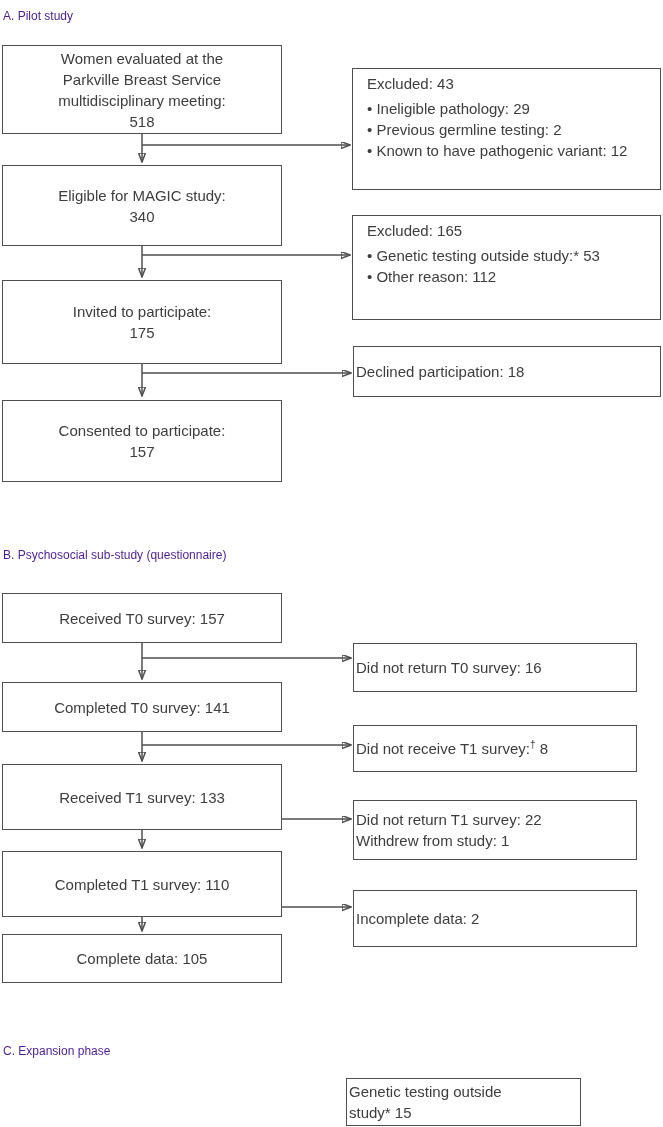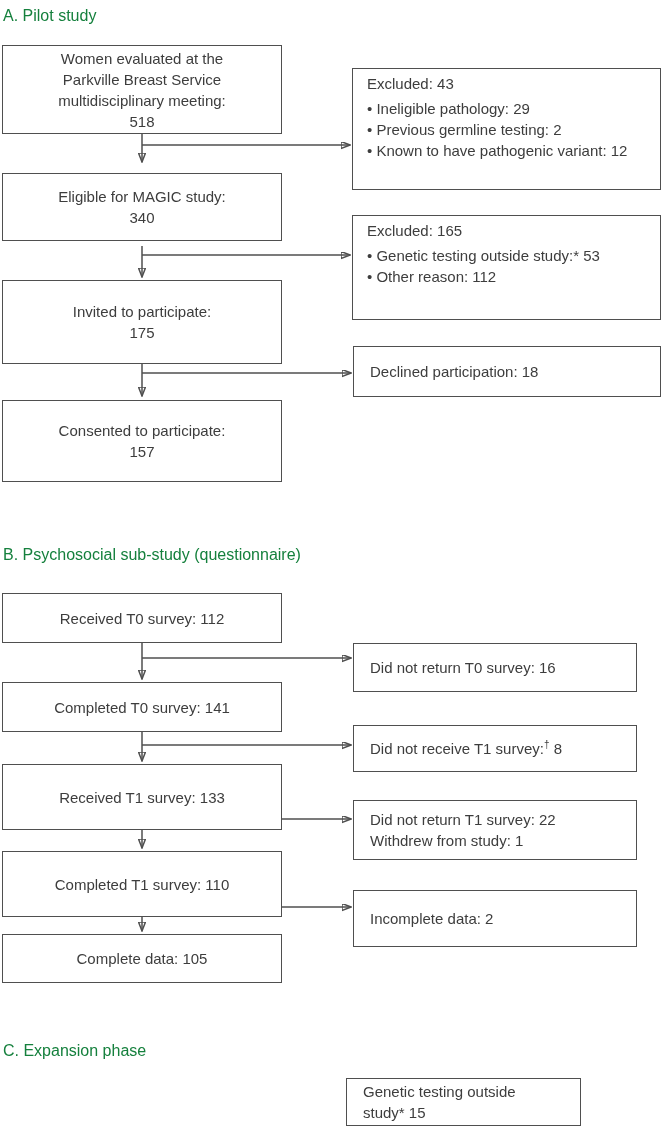--- a/index.html
+++ b/index.html
@@ -6,41 +6,41 @@
   #canvas{
     position:relative;
     width:663px;height:1127px;
     background:#ffffff;
     font-family:"Liberation Sans", sans-serif;
     color:#3d3d3d;
     overflow:hidden;
   }
   .sec-title{
     position:absolute;
-    font-size:16px;
+    font-size:12px;
     line-height:20px;
-    color:#15803d;
+    color:#4c1d95;
     white-space:nowrap;
   }
   .box{
     position:absolute;
     box-sizing:border-box;
     border:1.5px solid #4f4f4f;
     background:#ffffff;
     font-size:15px;
     line-height:21px;
     color:#3d3d3d;
   }
   .center{
     display:flex;align-items:center;justify-content:center;
     text-align:center;
   }
   .vleft{
     display:flex;align-items:center;justify-content:flex-start;
-    padding-left:16px;padding-right:8px;
+    padding-left:2px;padding-right:8px;
     text-align:left;
   }
   .pad{padding:4px 14px 8px 14px;}
   .pre{white-space:pre-line;}
   .bullets{
     list-style:none;
     margin:4px 0 0 0;
     padding:0;
   }
   .bullets li{
@@ -104,21 +104,21 @@
 
   <div class="box pad" style="left:352px;top:68px;width:309px;height:122px">
     <div>Excluded: 43</div>
     <ul class="bullets">
       <li>Ineligible pathology: 29</li>
       <li>Previous germline testing: 2</li>
       <li>Known to have pathogenic variant: 12</li>
     </ul>
   </div>
 
-  <div class="box center" style="left:2px;top:173px;width:280px;height:68px">
+  <div class="box center" style="left:2px;top:165px;width:280px;height:81px">
     <span class="pre">Eligible for MAGIC study:
 340</span>
   </div>
 
   <div class="box pad" style="left:352px;top:215px;width:309px;height:105px">
     <div>Excluded: 165</div>
     <ul class="bullets">
       <li>Genetic testing outside study:* 53</li>
       <li>Other reason: 112</li>
     </ul>
@@ -134,21 +134,21 @@
   </div>
 
   <div class="box center" style="left:2px;top:400px;width:280px;height:82px">
     <span class="pre">Consented to participate:
 157</span>
   </div>
 
   <div class="sec-title" style="left:3px;top:545px">B. Psychosocial sub-study (questionnaire)</div>
 
   <div class="box center" style="left:2px;top:593px;width:280px;height:50px">
-    <span>Received T0 survey: 112</span>
+    <span>Received T0 survey: 157</span>
   </div>
 
   <div class="box vleft" style="left:353px;top:643px;width:284px;height:49px">
     <span>Did not return T0 survey: 16</span>
   </div>
 
   <div class="box center" style="left:2px;top:682px;width:280px;height:50px">
     <span>Completed T0 survey: 141</span>
   </div>
 

